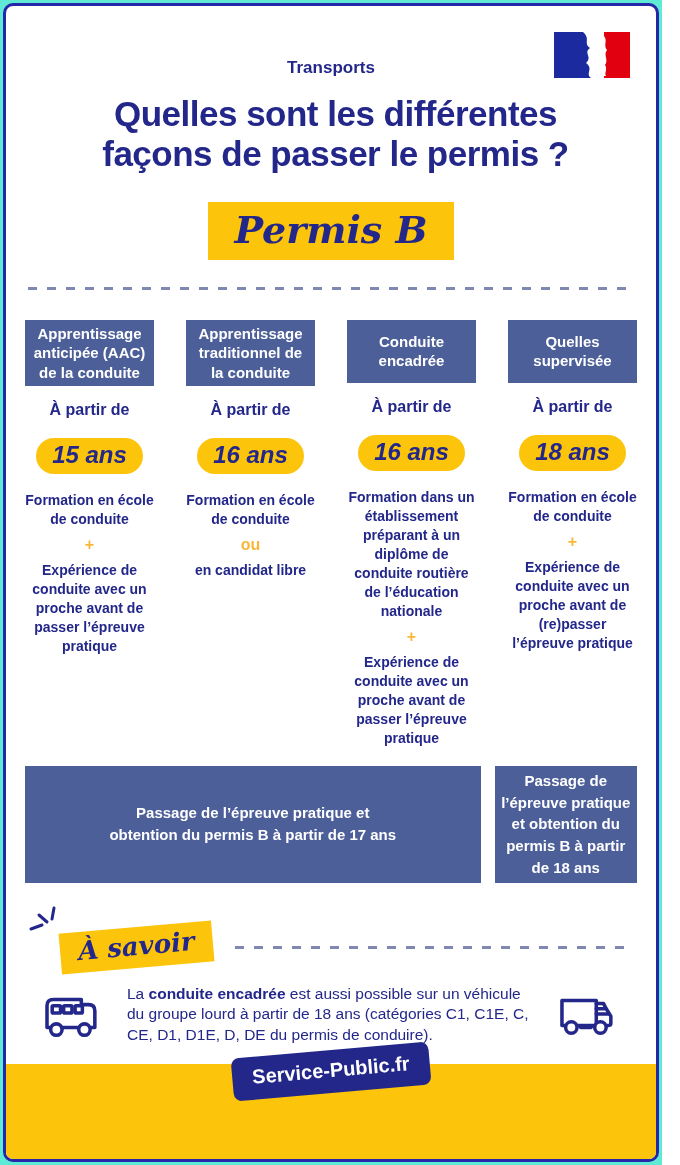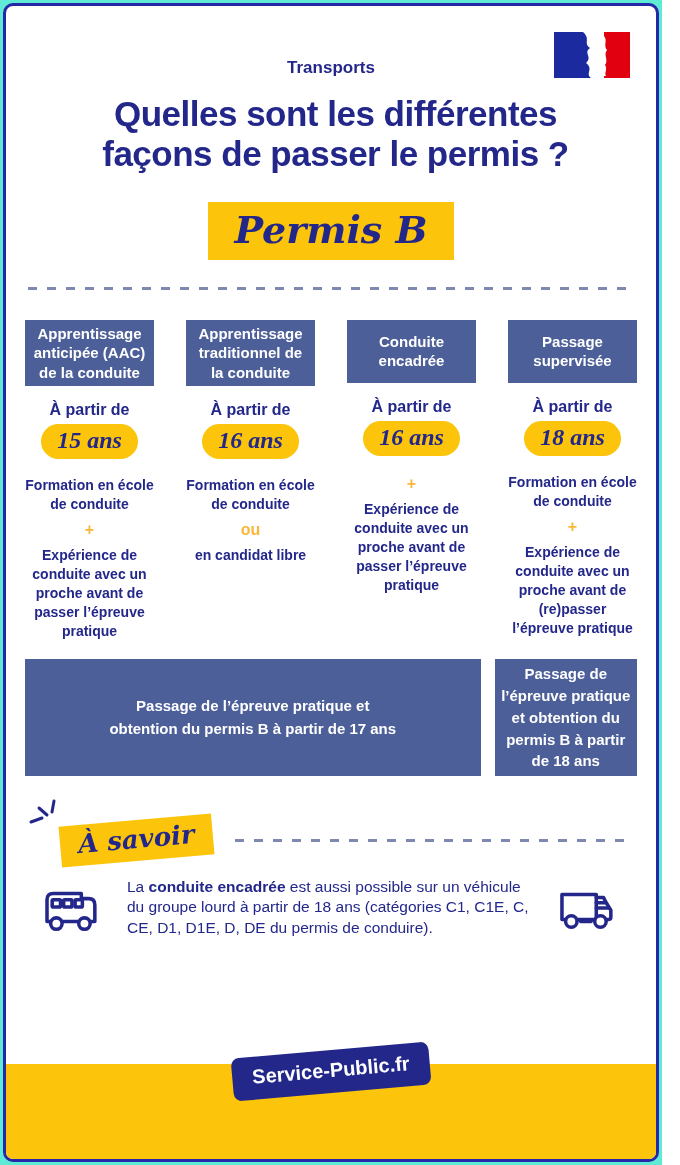--- a/index.html
+++ b/index.html
@@ -14,21 +14,21 @@
   .category{margin-top:52px;text-align:center;font-size:17px;font-weight:bold;color:var(--navy);}
   .title{margin-top:16px;text-align:center;font-size:35px;font-weight:bold;line-height:1.14;color:var(--navy);letter-spacing:-0.5px;margin-left:9px;}
   .permit-wrap{text-align:center;margin-top:28px;}
   .permit-badge{display:inline-block;background:var(--yellow);padding:5px 26px 8px;font-family:"DejaVu Serif",serif;font-style:italic;font-weight:bold;font-size:38px;color:var(--navy);}
   .dashes{height:3px;background:repeating-linear-gradient(90deg,var(--dash) 0 9px,transparent 9px 19px);}
   .divider{margin:27px 22px 0;}
   .cols{display:grid;grid-template-columns:repeat(4,1fr);gap:32px;margin:30px 19px 0;}
   .col{text-align:center;}
   .col-header{background:var(--panel);color:#fff;font-weight:bold;font-size:15px;min-height:63px;display:flex;align-items:center;justify-content:center;line-height:1.3;padding:4px 5px;}
   .age-intro{margin-top:15px;font-size:16px;font-weight:bold;color:var(--navy);}
-  .age-pill{margin-top:5px;display:inline-block;background:var(--yellow);border-radius:21px;padding:3px 16px 5px;font-family:Liberation Serif, serif;font-style:italic;font-weight:bold;font-size:24px;color:var(--navy);}
+  .age-pill{margin-top:19px;display:inline-block;background:var(--yellow);border-radius:21px;padding:3px 16px 5px;font-family:Liberation Sans, sans-serif;font-style:italic;font-weight:bold;font-size:24px;color:var(--navy);}
   .steps{margin-top:17px;font-size:14px;font-weight:bold;color:var(--navy);line-height:1.36;}
   .connector{color:var(--accent);font-size:16px;font-weight:bold;margin:5px 0;}
   .outcomes{display:grid;grid-template-columns:repeat(4,1fr);gap:14px;margin:18px 19px 0;}
   .outcome{background:var(--panel);color:#fff;font-weight:bold;font-size:15px;min-height:115px;display:flex;align-items:center;justify-content:center;text-align:center;line-height:1.5;padding:4px;}
   .outcome-wide{grid-column:1/4;}
   .outcome-wide span{max-width:300px;display:inline-block;}
   .outcome-narrow{grid-column:4/5;line-height:1.45;}
   .callout-row{display:flex;align-items:center;margin:44px 26px 0 54px;}
   .callout-badge-wrap{position:relative;}
   .sparkle{position:absolute;top:-22px;left:-32px;}
@@ -92,27 +92,28 @@
           <div class="connector">ou</div>
           <div>en candidat libre</div>
         </div>
       </div>
 
       <div class="col">
         <div class="col-header">Conduite encadrée</div>
         <div class="age-intro">À partir de</div>
         <span class="age-pill">16 ans</span>
         <div class="steps">
+          <div>Formation dans un établissement préparant à un diplôme de conduite routière de l’éducation nationale</div>
           <div class="connector">+</div>
           <div>Expérience de conduite avec un proche avant de passer l’épreuve pratique</div>
         </div>
       </div>
 
       <div class="col">
-        <div class="col-header">Passage supervisée</div>
+        <div class="col-header">Quelles supervisée</div>
         <div class="age-intro">À partir de</div>
         <span class="age-pill">18 ans</span>
         <div class="steps">
           <div>Formation en école de conduite</div>
           <div class="connector">+</div>
           <div>Expérience de conduite avec un proche avant de (re)passer l’épreuve pratique</div>
         </div>
       </div>
 
     </div>

